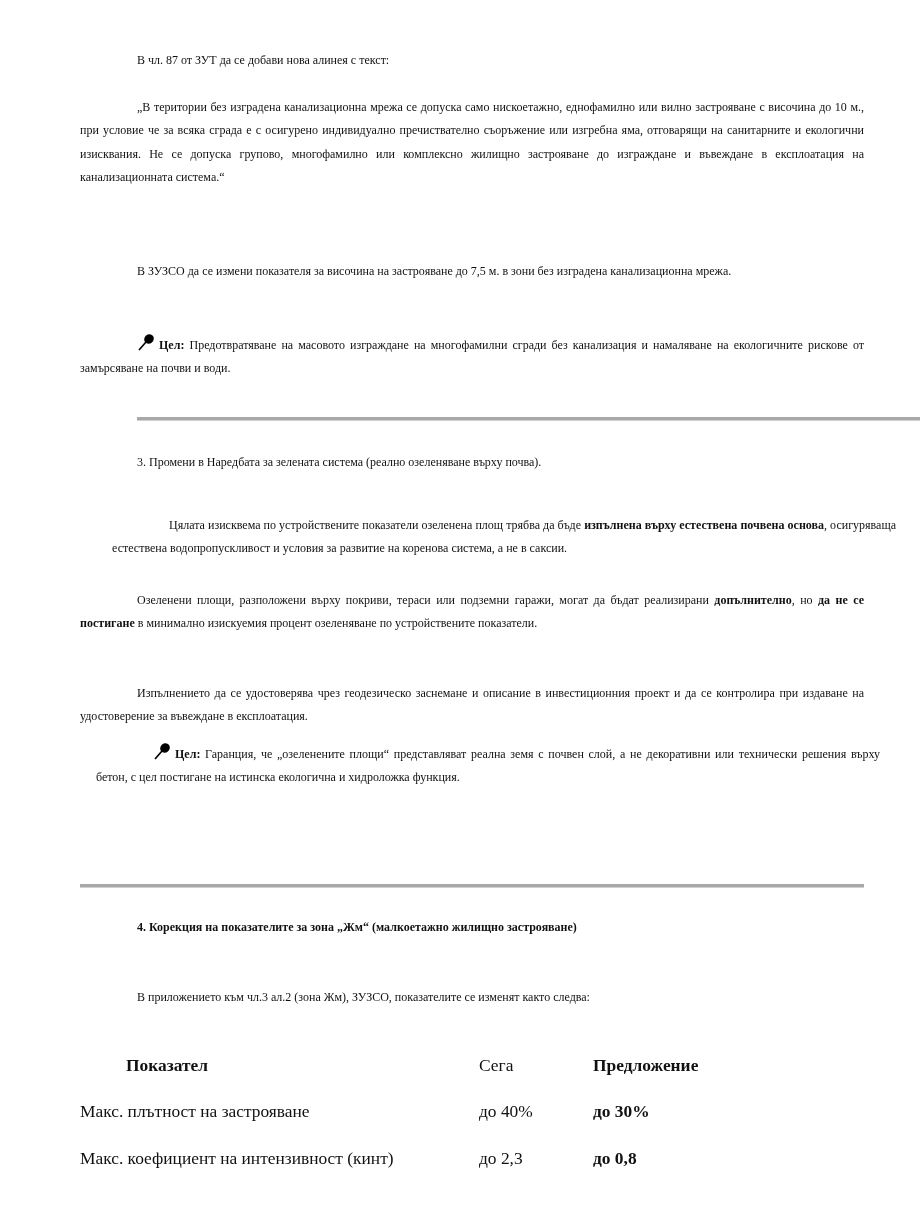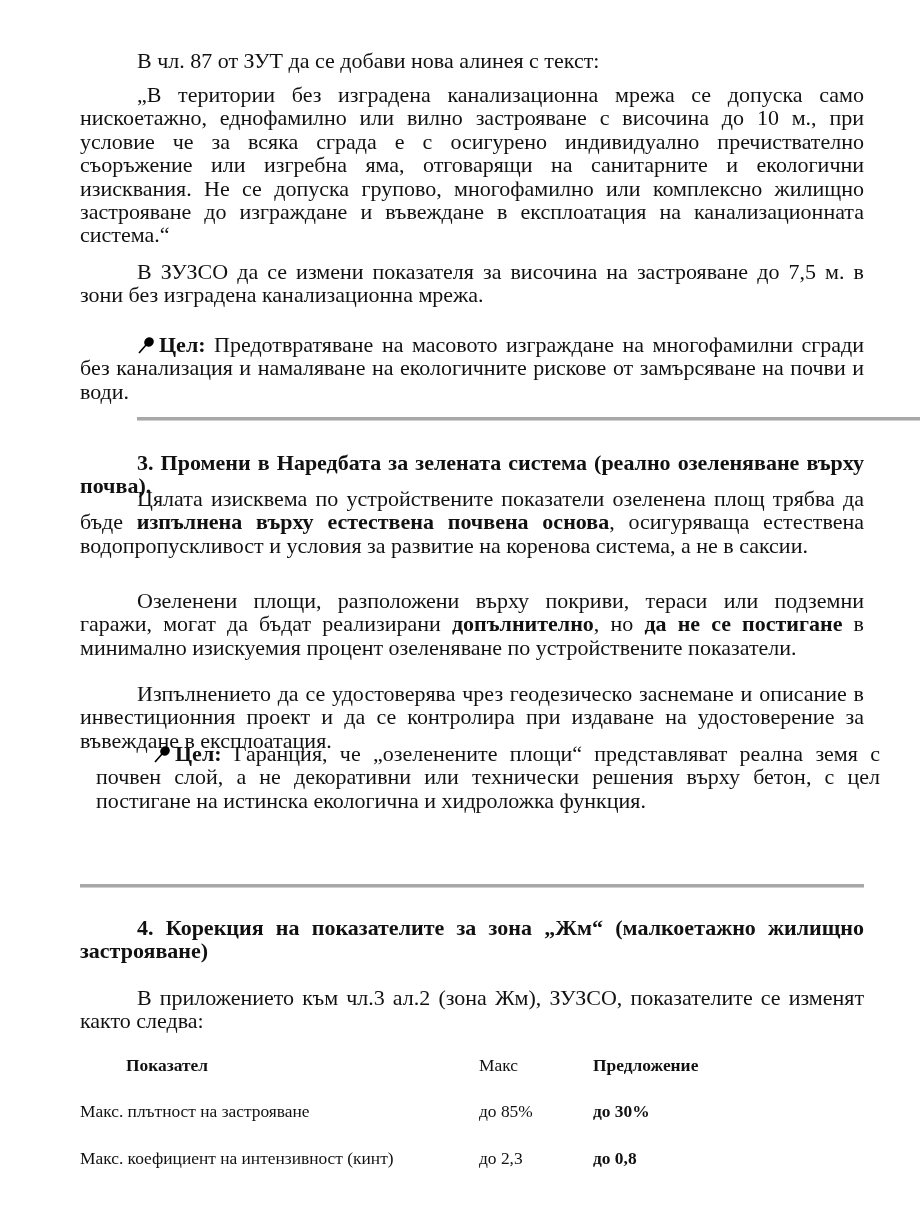--- a/index.html
+++ b/index.html
@@ -1,61 +1,61 @@
 <!DOCTYPE html>
 <html><head>
 <meta charset="utf-8">
 <style>
   html, body { margin: 0; padding: 0; background: #ffffff; }
   body { width: 920px; height: 1217px; position: relative; overflow: hidden;
          font-family: "Liberation Serif", "DejaVu Serif", serif; color: #111111; }
   .page { position: absolute; left: 80px; top: 0; width: 784px; }
-  p { margin: 0; font-size: 22px; line-height: 23.4px; text-align: justify; }
+  p { margin: 0; font-size: 12px; line-height: 23.4px; text-align: justify; }
   .ind { text-indent: 57px; }
   b { font-weight: bold; }
   .blk { position: absolute; left: 0; width: 784px; }
   .rule { position: absolute; height: 3px; background: #a8a8a8; border-bottom: 1px solid #cfcfcf; }
   .pin { display: inline-block; width: 18px; height: 18px; vertical-align: -2px; margin-right: 4px; }
   .tbl-row { position: absolute; left: 0; width: 784px; font-size: 17.4px; line-height: 23px; }
   .c1 { position: absolute; left: 0; }
   .c2 { position: absolute; left: 399px; }
   .c3 { position: absolute; left: 513px; font-weight: bold; }
   .hdr { font-weight: bold; margin-left: 46px; }
 </style>
 </head>
 <body>
 
 <div class="page">
 
   <div class="blk" style="top:49px;">
     <p class="ind">В чл. 87 от ЗУТ да се добави нова алинея с текст:</p>
   </div>
 
-  <div class="blk" style="top:83px;">
+  <div class="blk" style="top:96px;">
     <p class="ind">„В територии без изградена канализационна мрежа се допуска само нискоетажно, еднофамилно или вилно застрояване с височина до 10 м., при условие че за всяка сграда е с осигурено индивидуално пречиствателно съоръжение или изгребна яма, отговарящи на санитарните и екологични изисквания. Не се допуска групово, многофамилно или комплексно жилищно застрояване до изграждане и въвеждане в експлоатация на канализационната система.“</p>
   </div>
 
   <div class="blk" style="top:260px;">
     <p class="ind">В ЗУЗСО да се измени показателя за височина на застрояване до 7,5 м. в зони без изградена канализационна мрежа.</p>
   </div>
 
   <div class="blk" style="top:333px;">
     <p class="ind"><svg class="pin" viewBox="0 0 18 18">
           <line x1="2" y1="17" x2="9" y2="9" stroke="#000" stroke-width="1.6"></line>
           <ellipse cx="12" cy="6" rx="5" ry="4.5" transform="rotate(-40 12 6)" fill="#000"></ellipse>
         </svg><b>Цел:</b><span> Предотвратяване на масовото изграждане на многофамилни сгради без канализация и намаляване на екологичните рискове от замърсяване на почви и води.</span></p>
   </div>
 
   <div class="rule" style="top:417px; left:57px; width:783px;"></div>
 
   <div class="blk" style="top:451px;">
-    <p class="ind" style="font-weight:bold;">3. Промени в Наредбата за зелената система (реално озеленяване върху почва).</p>
+    <p class="ind" style="font-weight:normal;">3. Промени в Наредбата за зелената система (реално озеленяване върху почва).</p>
   </div>
 
-  <div class="blk" style="top:487px;">
+  <div class="blk" style="top:514px;margin-left:32px;">
     <p class="ind"><span>Цялата изисквема по устройствените показатели озеленена площ трябва да бъде </span><b>изпълнена върху естествена почвена основа</b><span>, осигуряваща естествена водопропускливост и условия за развитие на коренова система, а не в саксии.</span></p>
   </div>
 
   <div class="blk" style="top:589px;">
     <p class="ind"><span>Озеленени площи, разположени върху покриви, тераси или подземни гаражи, могат да бъдат реализирани </span><b>допълнително</b><span>, но </span><b>да не се постигане</b><span> в минимално изискуемия процент озеленяване по устройствените показатели.</span></p>
   </div>
 
   <div class="blk" style="top:682px;">
     <p class="ind">Изпълнението да се удостоверява чрез геодезическо заснемане и описание в инвестиционния проект и да се контролира при издаване на удостоверение за въвеждане в експлоатация.</p>
   </div>
@@ -73,26 +73,26 @@
     <p class="ind" style="font-weight:bold;">4. Корекция на показателите за зона „Жм“ (малкоетажно жилищно застрояване)</p>
   </div>
 
   <div class="blk" style="top:986px;">
     <p class="ind">В приложението към  чл.3 ал.2 (зона Жм), ЗУЗСО, показателите се изменят както следва:</p>
   </div>
 
   <div>
     <div class="tbl-row" style="top:1054px;">
       <span class="c1 hdr">Показател</span>
-      <span class="c2">Макс</span>
+      <span class="c2">Сега</span>
       <span class="c3">Предложение</span>
     </div>
     <div class="tbl-row" style="top:1100px;">
       <span class="c1">Макс. плътност на застрояване</span>
-      <span class="c2">до 85%</span>
+      <span class="c2">до 40%</span>
       <span class="c3">до 30%</span>
     </div>
     <div class="tbl-row" style="top:1147px;">
       <span class="c1">Макс. коефициент на интензивност (кинт)</span>
       <span class="c2">до 2,3</span>
       <span class="c3">до 0,8</span>
     </div>
   </div>
 
 </div>

